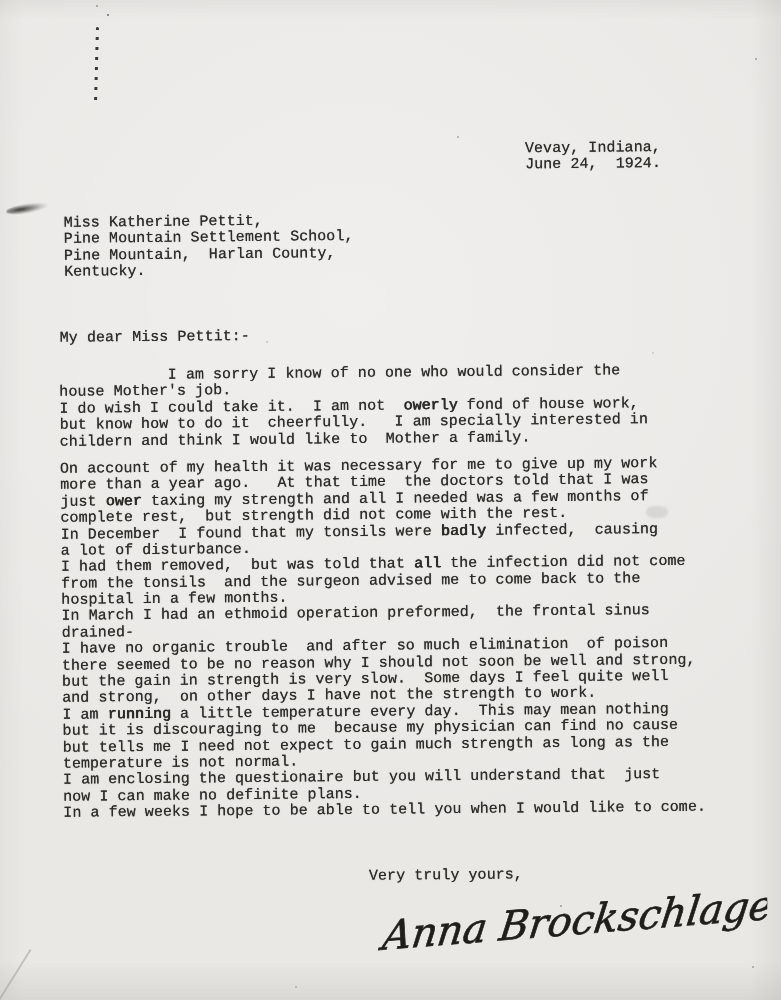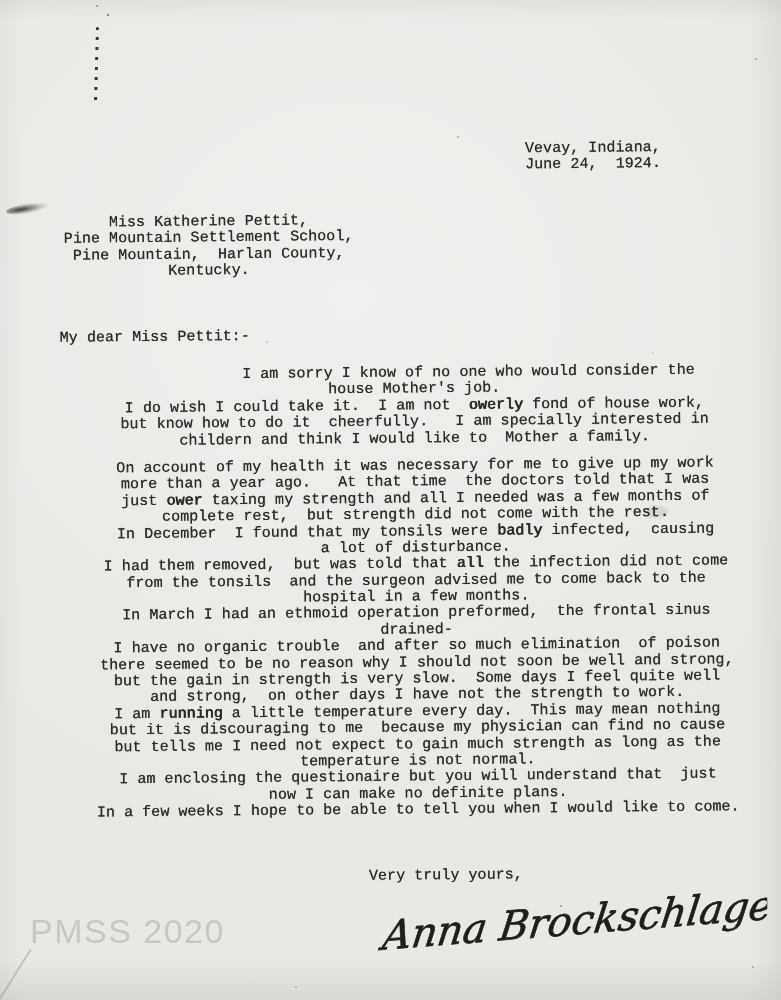--- a/index.html
+++ b/index.html
@@ -9,21 +9,20 @@
   }
   html,body{margin:0;padding:0;background:#888;}
   .page{
     position:relative;
     width:781px;height:1000px;
     margin:0 auto;
     background:var(--paper);
     overflow:hidden;
     font-family:"Liberation Mono","DejaVu Sans Mono",monospace;
     color:var(--ink);
-    text-align:center;
   }
   
   .page::before{
     content:"";position:absolute;inset:0;pointer-events:none;
     background:
       radial-gradient(120% 90% at 45% 30%, rgba(255,255,255,0.30), rgba(255,255,255,0) 62%),
       linear-gradient(to bottom, rgba(130,128,122,0.10), rgba(130,128,122,0) 2%, rgba(130,128,122,0) 96%, rgba(130,128,122,0.16)),
       linear-gradient(to right, rgba(130,128,122,0.07), rgba(130,128,122,0) 3%, rgba(130,128,122,0) 96%, rgba(130,128,122,0.12));
   }
   .letter{
@@ -121,15 +120,14 @@
     <div class="typed closing">Very truly yours,</div>
 
     <div class="signature">
       <svg width="400" height="95" viewBox="0 0 400 95">
         <text class="sig-text" x="24" y="52" font-size="40" transform="rotate(-4 200 48) skewX(-12)">Anna Brockschlager.</text>
       </svg>
     </div>
 
   </div>
 
-  <div class="watermark">PMSS 2020</div>
 
 </div>
 
 </body></html>

